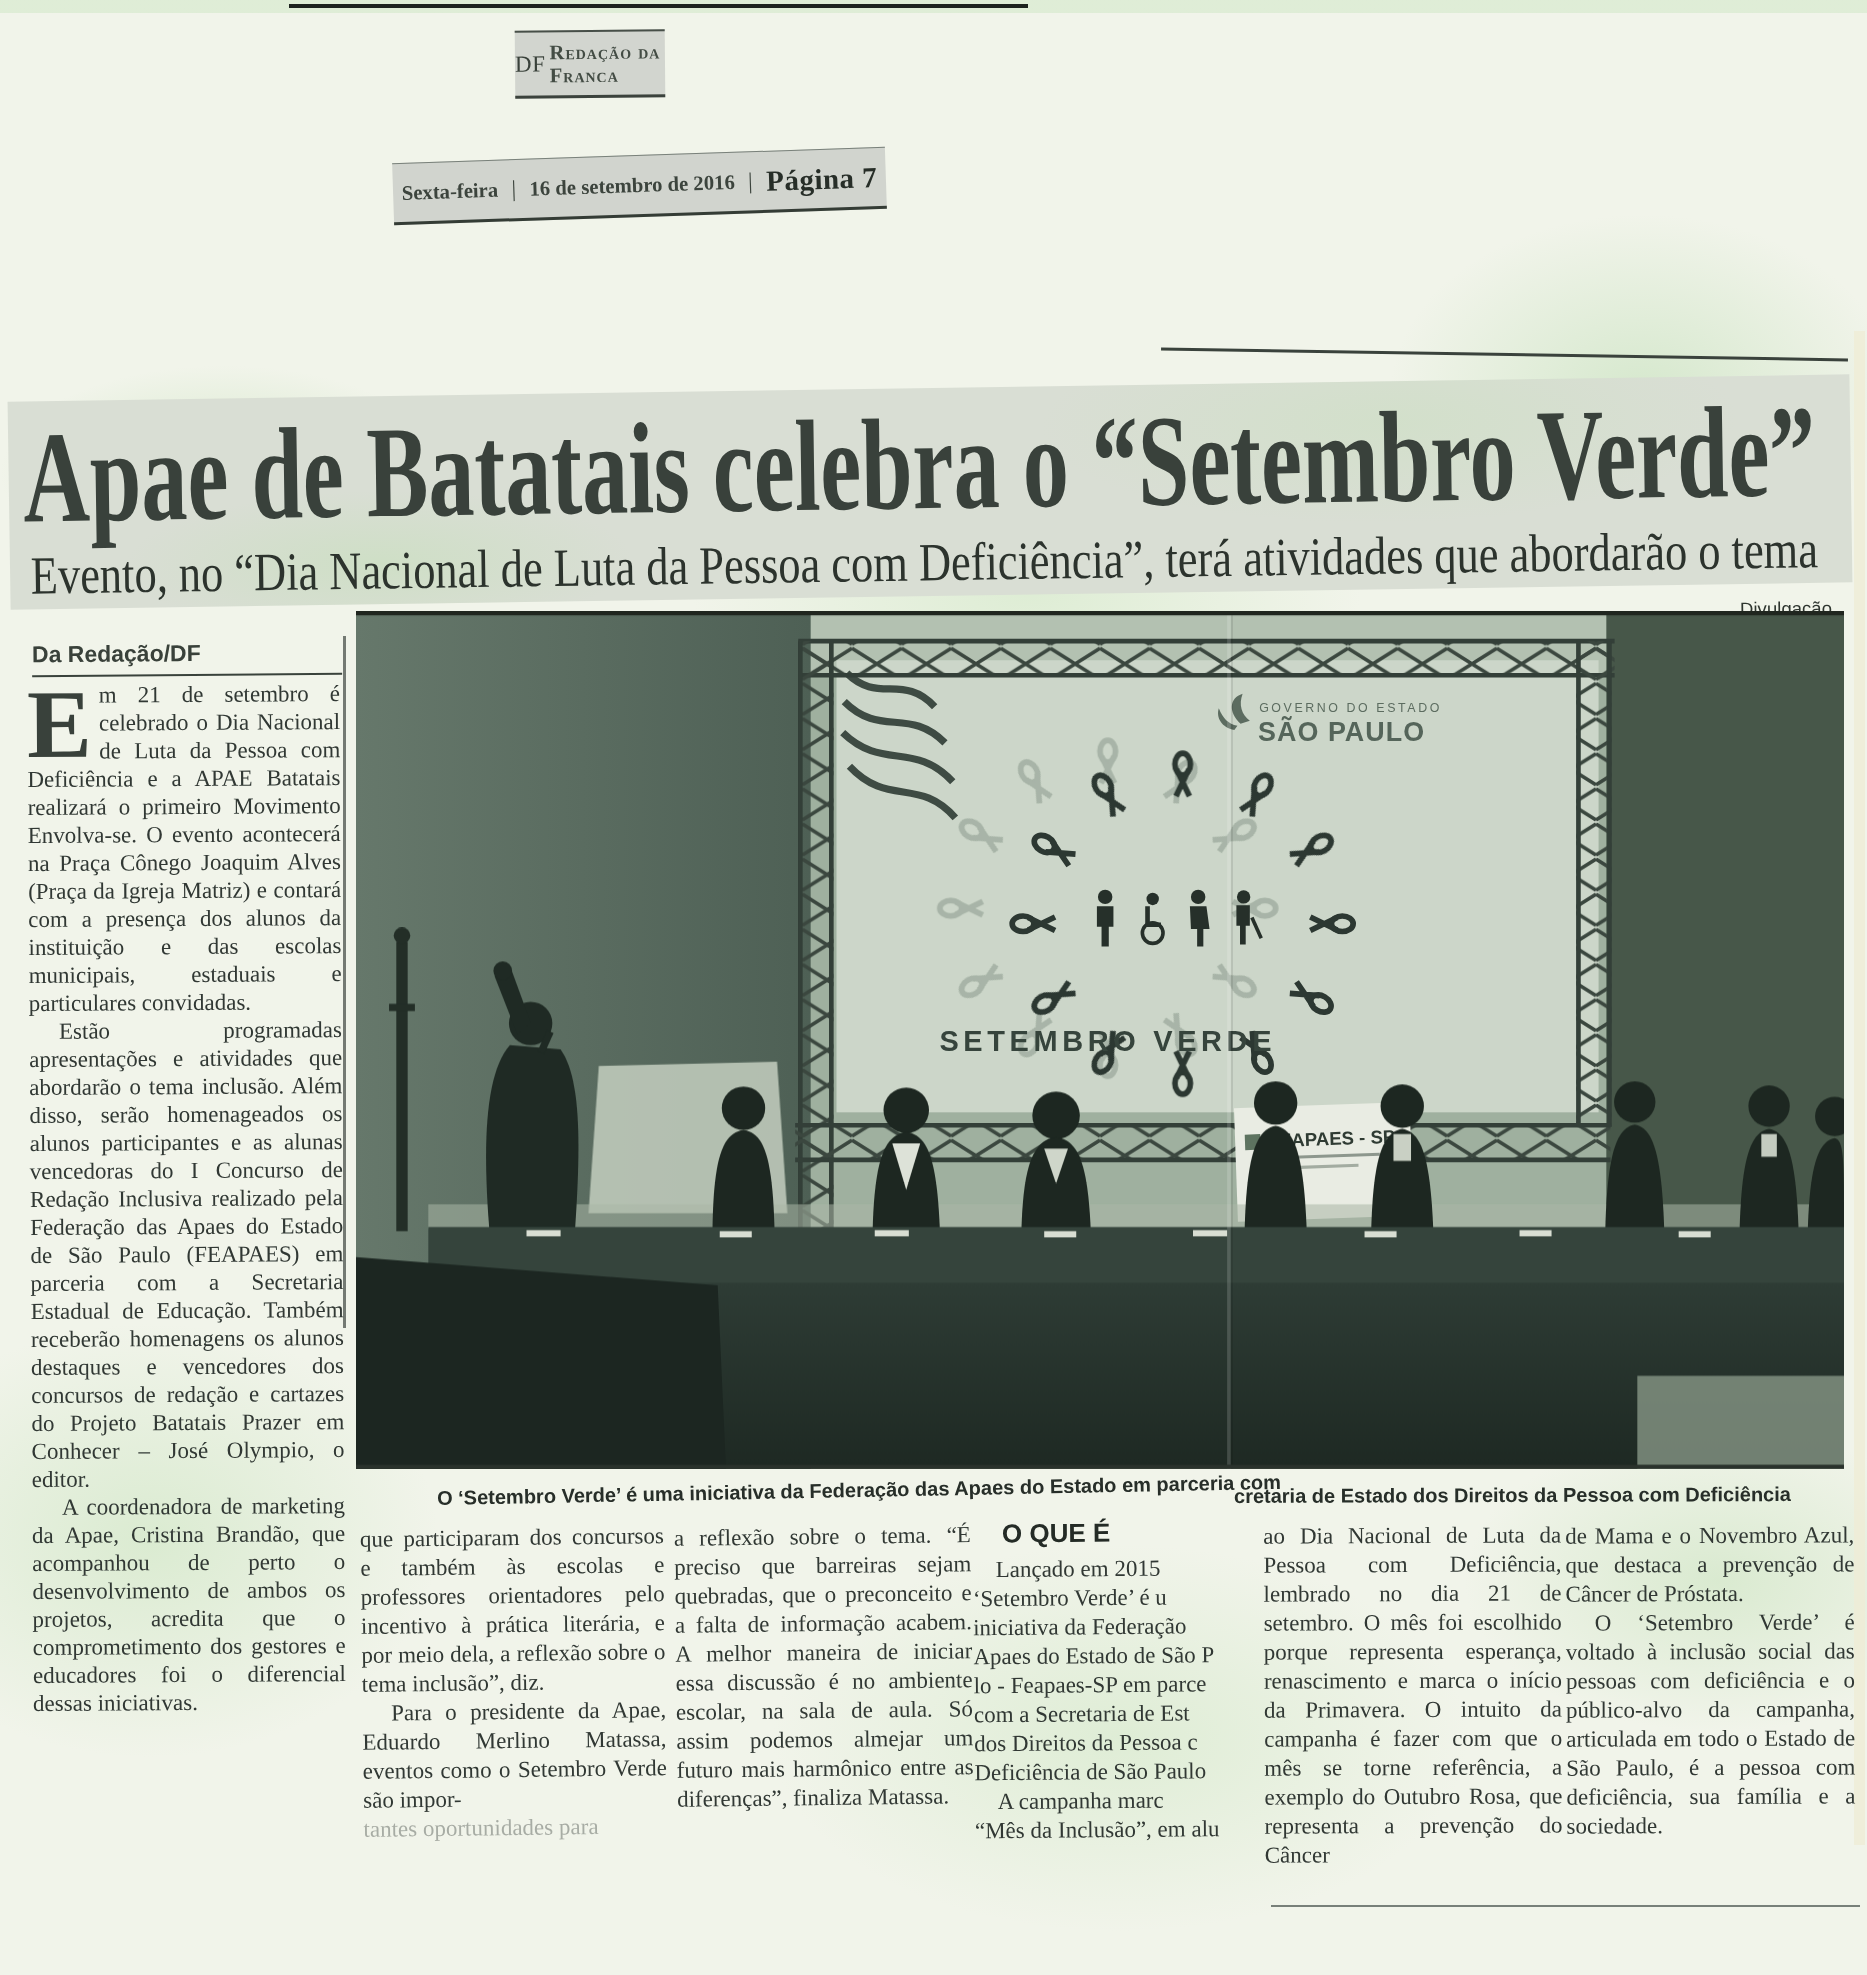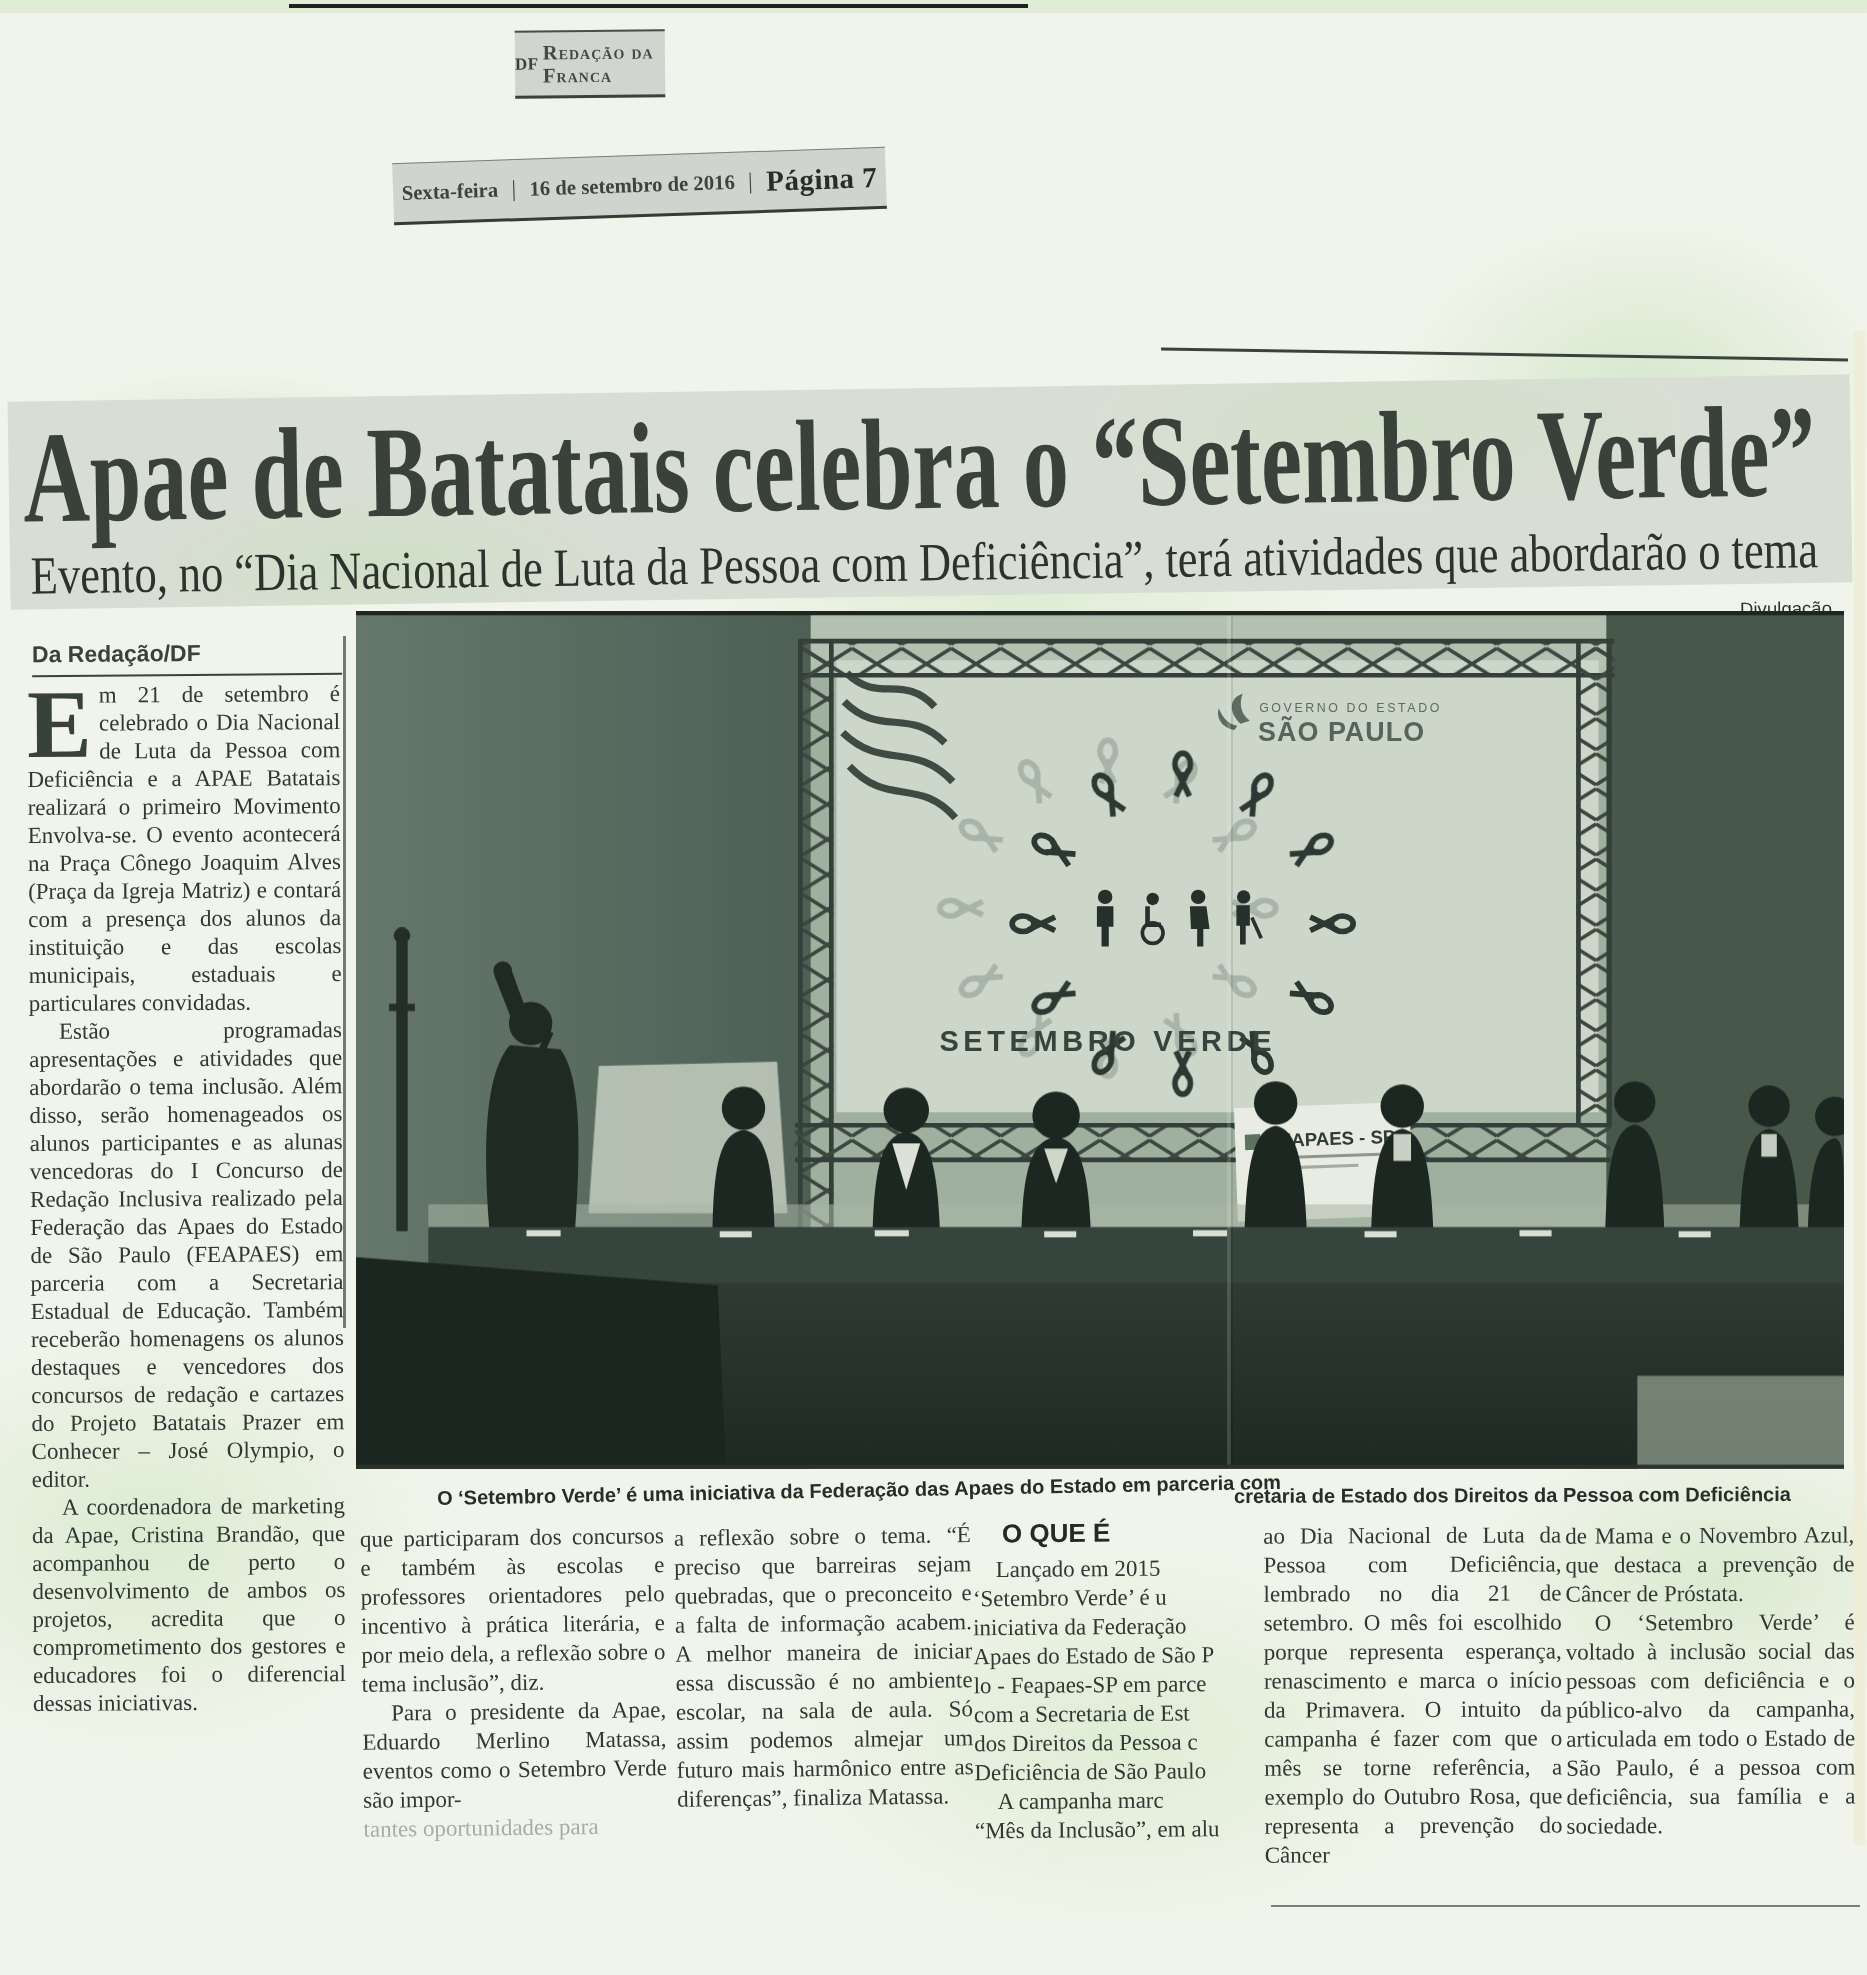--- a/index.html
+++ b/index.html
@@ -16,21 +16,21 @@
       linear-gradient(180deg, rgba(205,230,195,.5) 0 13.4px, rgba(205,230,195,0) 13.4px);}
   .abs{position:absolute;}
   .noint{cursor:default;}
   
   .topline{left:289px;top:4.1px;width:739px;height:4.1px;background:#1d221e;}
   
   .masthead{left:515px;top:30px;width:150px;height:63px;background:#d2d5cf;
     border-top:2.1px solid #474f48;border-bottom:3.1px solid #3b423c;
     display:flex;align-items:center;justify-content:center;gap:4.1px;
     transform:rotate(-.5deg);}
-  .masthead .df{font-weight:bold;font-size:17px;color:#39413a;letter-spacing:0.5px;}
+  .masthead .df{font-weight:normal;font-size:23px;color:#39413a;letter-spacing:0.5px;}
   .masthead .paper{font-variant:small-caps;font-weight:bold;font-size:20.7px;color:#434c44;letter-spacing:1px;}
   
   .datestrip{left:393px;top:155px;width:493px;height:58px;background:#d1d4ce;
     border-top:1.5px solid #79817a;border-bottom:3.6px solid #343c35;
     display:flex;align-items:center;justify-content:center;gap:13.4px;
     transform:rotate(-1.9deg);font-family:"Liberation Serif",serif;}
   .datestrip .small{font-size:20.7px;font-weight:bold;color:#3c443d;}
   .datestrip .sep{font-size:23px;color:#3c443d;}
   .datestrip .page{font-size:29px;font-weight:bold;color:#272e28;letter-spacing:0.5px;}
   

